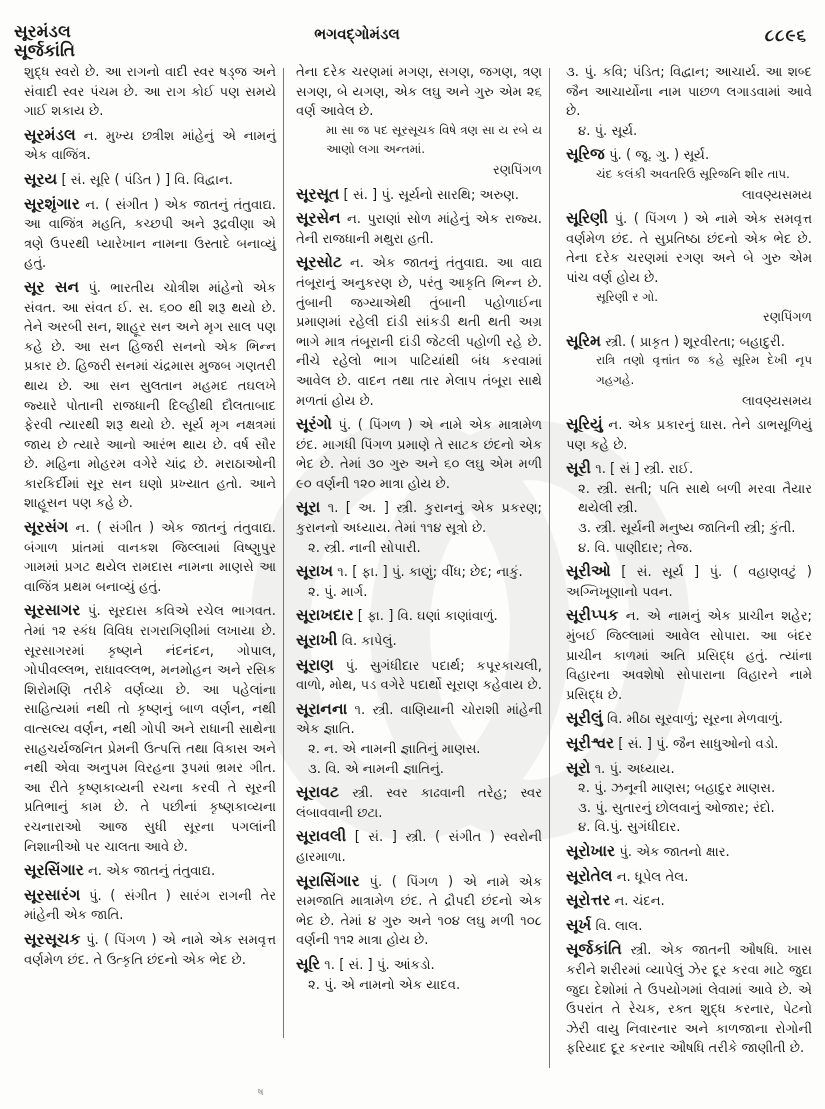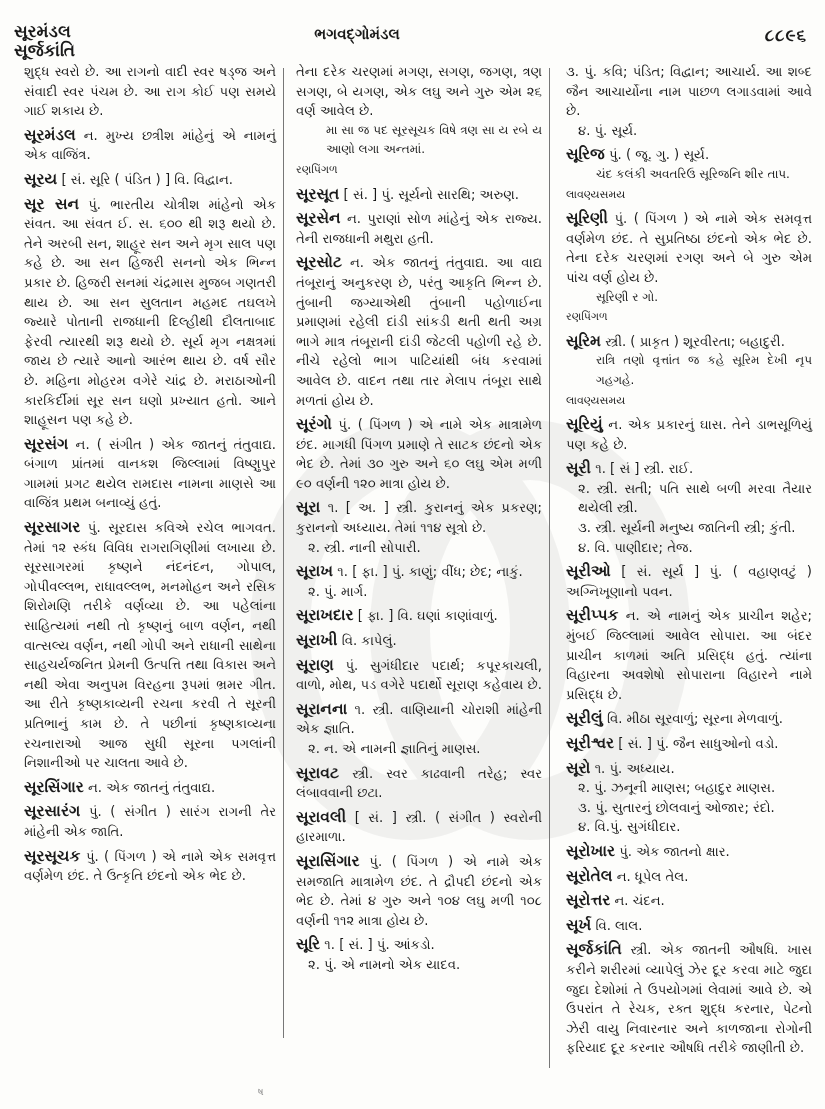--- a/index.html
+++ b/index.html
@@ -16,21 +16,21 @@
   .c1{left:24px;width:252px;}
   .c2{left:296px;width:246px;}
   .c3{left:566px;width:246px;}
   .rule{position:absolute;top:68px;width:1px;background:#777;}
   .r1{left:283px;height:970px;}
   .r2{left:549px;height:1000px;}
   .entry{margin:0 0 5px 0;text-align:justify;}
   .hw{font-weight:bold;font-size:15.5px;}
   .sub{display:block;padding-left:12px;}
   .quote{display:block;padding-left:30px;font-size:12px;}
-  .src{display:block;text-align:left;font-size:11px;}
+  .src{display:block;text-align:right;font-size:13px;}
   .footer-mark{position:absolute;left:258px;top:1086px;font-size:10px;color:#888;}
 </style>
 </head>
 <body>
 
 <div class="watermark">
   <div class="wm-ring" style="left:0;top:60px;width:200px;height:300px;"></div>
   <div class="wm-ring" style="left:120px;top:60px;width:200px;height:300px;"></div>
 </div>
 
@@ -43,39 +43,40 @@
   <div class="pageno">૮૮૯૬</div>
 </div>
 
 <div class="rule r1"></div>
 <div class="rule r2"></div>
 
 <div class="col c1">
     <div class="entry"><span>શુદ્ધ સ્વરો છે. આ રાગનો વાદી સ્વર ષડ્જ અને સંવાદી સ્વર પંચમ છે. આ રાગ કોઈ પણ સમયે ગાઈ શકાય છે.</span></div>
     <div class="entry"><span class="hw">સૂરમંડલ</span> <span>ન. મુખ્ય છત્રીશ માંહેનું એ નામનું એક વાજિંત્ર.</span></div>
     <div class="entry"><span class="hw">સૂરય</span> <span>[ સં. સૂરિ ( પંડિત ) ] વિ. વિદ્વાન.</span></div>
+    <div class="entry"><span class="hw">સૂરશૃંગાર</span> <span>ન. ( સંગીત ) એક જાતનું તંતુવાદ્ય. આ વાજિંત્ર મહતિ, કચ્છપી અને રૂદ્રવીણા એ ત્રણે ઉપરથી પ્યારેખાન નામના ઉસ્તાદે બનાવ્યું હતું.</span></div>
     <div class="entry"><span class="hw">સૂર સન</span> <span>પું. ભારતીય ચોત્રીશ માંહેનો એક સંવત. આ સંવત ઈ. સ. ૬૦૦ થી શરૂ થયો છે. તેને અરબી સન, શાહૂર સન અને મૃગ સાલ પણ કહે છે. આ સન હિજરી સનનો એક ભિન્ન પ્રકાર છે. હિજરી સનમાં ચંદ્રમાસ મુજબ ગણતરી થાય છે. આ સન સુલતાન મહમદ તઘલખે જ્યારે પોતાની રાજધાની દિલ્હીથી દૌલતાબાદ ફેરવી ત્યારથી શરૂ થયો છે. સૂર્ય મૃગ નક્ષત્રમાં જાય છે ત્યારે આનો આરંભ થાય છે. વર્ષ સૌર છે. મહિના મોહરમ વગેરે ચાંદ્ર છે. મરાઠાઓની કારકિર્દીમાં સૂર સન ઘણો પ્રખ્યાત હતો. આને શાહૂસન પણ કહે છે.</span></div>
     <div class="entry"><span class="hw">સૂરસંગ</span> <span>ન. ( સંગીત ) એક જાતનું તંતુવાદ્ય. બંગાળ પ્રાંતમાં વાનકશ જિલ્લામાં વિષ્ણુપુર ગામમાં પ્રગટ થયેલ રામદાસ નામના માણસે આ વાજિંત્ર પ્રથમ બનાવ્યું હતું.</span></div>
     <div class="entry"><span class="hw">સૂરસાગર</span> <span>પું. સૂરદાસ કવિએ રચેલ ભાગવત. તેમાં ૧૨ સ્કંધ વિવિધ રાગરાગિણીમાં લખાયા છે. સૂરસાગરમાં કૃષ્ણને નંદનંદન, ગોપાલ, ગોપીવલ્લભ, રાધાવલ્લભ, મનમોહન અને રસિક શિરોમણિ તરીકે વર્ણવ્યા છે. આ પહેલાંના સાહિત્યમાં નથી તો કૃષ્ણનું બાળ વર્ણન, નથી વાત્સલ્ય વર્ણન, નથી ગોપી અને રાધાની સાથેના સાહચર્યજનિત પ્રેમની ઉત્પત્તિ તથા વિકાસ અને નથી એવા અનુપમ વિરહના રૂપમાં ભ્રમર ગીત. આ રીતે કૃષ્ણકાવ્યની રચના કરવી તે સૂરની પ્રતિભાનું કામ છે. તે પછીનાં કૃષ્ણકાવ્યના રચનારાઓ આજ સુધી સૂરના પગલાંની નિશાનીઓ પર ચાલતા આવે છે.</span></div>
     <div class="entry"><span class="hw">સૂરસિંગાર</span> <span>ન. એક જાતનું તંતુવાદ્ય.</span></div>
     <div class="entry"><span class="hw">સૂરસારંગ</span> <span>પું. ( સંગીત ) સારંગ રાગની તેર માંહેની એક જાતિ.</span></div>
     <div class="entry"><span class="hw">સૂરસૂચક</span> <span>પું. ( પિંગળ ) એ નામે એક સમવૃત્ત વર્ણમેળ છંદ. તે ઉત્કૃતિ છંદનો એક ભેદ છે.</span></div>
   </div>
 <div class="col c2">
     <div class="entry"><span>તેના દરેક ચરણમાં મગણ, સગણ, જગણ, ત્રણ સગણ, બે યગણ, એક લઘુ અને ગુરુ એમ ૨૬ વર્ણ આવેલ છે.</span><span class="quote">મા સા જ પદ સૂરસૂચક વિષે ત્રણ સા ય રબે ય આણો લગા અન્તમાં.</span><span class="src">રણપિંગળ</span></div>
     <div class="entry"><span class="hw">સૂરસૂત</span> <span>[ સં. ] પું. સૂર્યનો સારથિ; અરુણ.</span></div>
     <div class="entry"><span class="hw">સૂરસેન</span> <span>ન. પુરાણાં સોળ માંહેનું એક રાજ્ય. તેની રાજધાની મથુરા હતી.</span></div>
     <div class="entry"><span class="hw">સૂરસોટ</span> <span>ન. એક જાતનું તંતુવાદ્ય. આ વાદ્ય તંબૂરાનું અનુકરણ છે, પરંતુ આકૃતિ ભિન્ન છે. તુંબાની જગ્યાએથી તુંબાની પહોળાઈના પ્રમાણમાં રહેલી દાંડી સાંકડી થતી થતી અગ્ર ભાગે માત્ર તંબૂરાની દાંડી જેટલી પહોળી રહે છે. નીચે રહેલો ભાગ પાટિયાંથી બંધ કરવામાં આવેલ છે. વાદન તથા તાર મેલાપ તંબૂરા સાથે મળતાં હોય છે.</span></div>
     <div class="entry"><span class="hw">સૂરંગો</span> <span>પું. ( પિંગળ ) એ નામે એક માત્રામેળ છંદ. માગધી પિંગળ પ્રમાણે તે સાટક છંદનો એક ભેદ છે. તેમાં ૩૦ ગુરુ અને ૬૦ લઘુ એમ મળી ૯૦ વર્ણની ૧૨૦ માત્રા હોય છે.</span></div>
     <div class="entry"><span class="hw">સૂરા</span> <span>૧. [ અ. ] સ્ત્રી. કુરાનનું એક પ્રકરણ; કુરાનનો અધ્યાય. તેમાં ૧૧૪ સૂત્રો છે.</span><span class="sub">૨. સ્ત્રી. નાની સોપારી.</span></div>
     <div class="entry"><span class="hw">સૂરાખ</span> <span>૧. [ ફા. ] પું. કાણું; વીંધ; છેદ; નાકું.</span><span class="sub">૨. પું. માર્ગ.</span></div>
     <div class="entry"><span class="hw">સૂરાખદાર</span> <span>[ ફા. ] વિ. ઘણાં કાણાંવાળું.</span></div>
     <div class="entry"><span class="hw">સૂરાખી</span> <span>વિ. કાપેલું.</span></div>
     <div class="entry"><span class="hw">સૂરાણ</span> <span>પું. સુગંધીદાર પદાર્થ; કપૂરકાચલી, વાળો, મોથ, પડ વગેરે પદાર્થો સૂરાણ કહેવાય છે.</span></div>
-    <div class="entry"><span class="hw">સૂરાનના</span> <span>૧. સ્ત્રી. વાણિયાની ચોરાશી માંહેની એક જ્ઞાતિ.</span><span class="sub">૨. ન. એ નામની જ્ઞાતિનું માણસ.</span></div>
+    <div class="entry"><span class="hw">સૂરાનના</span> <span>૧. સ્ત્રી. વાણિયાની ચોરાશી માંહેની એક જ્ઞાતિ.</span><span class="sub">૨. ન. એ નામની જ્ઞાતિનું માણસ.</span><span class="sub">૩. વિ. એ નામની જ્ઞાતિનું.</span></div>
     <div class="entry"><span class="hw">સૂરાવટ</span> <span>સ્ત્રી. સ્વર કાઢવાની તરેહ; સ્વર લંબાવવાની છટા.</span></div>
     <div class="entry"><span class="hw">સૂરાવલી</span> <span>[ સં. ] સ્ત્રી. ( સંગીત ) સ્વરોની હારમાળા.</span></div>
     <div class="entry"><span class="hw">સૂરાસિંગાર</span> <span>પું. ( પિંગળ ) એ નામે એક સમજાતિ માત્રામેળ છંદ. તે દ્રૌપદી છંદનો એક ભેદ છે. તેમાં ૪ ગુરુ અને ૧૦૪ લઘુ મળી ૧૦૮ વર્ણની ૧૧૨ માત્રા હોય છે.</span></div>
     <div class="entry"><span class="hw">સૂરિ</span> <span>૧. [ સં. ] પું. આંકડો.</span><span class="sub">૨. પું. એ નામનો એક યાદવ.</span></div>
   </div>
 <div class="col c3">
     <div class="entry"><span>૩. પું. કવિ; પંડિત; વિદ્વાન; આચાર્ય. આ શબ્દ જૈન આચાર્યોના નામ પાછળ લગાડવામાં આવે છે.</span><span class="sub">૪. પું. સૂર્ય.</span></div>
     <div class="entry"><span class="hw">સૂરિજ</span> <span>પું. ( જૂ. ગુ. ) સૂર્ય.</span><span class="quote">ચંદ કલંકી અવતરિઉ સૂરિજનિ શીર તાપ.</span><span class="src">લાવણ્યસમય</span></div>
     <div class="entry"><span class="hw">સૂરિણી</span> <span>પું. ( પિંગળ ) એ નામે એક સમવૃત્ત વર્ણમેળ છંદ. તે સુપ્રતિષ્ઠા છંદનો એક ભેદ છે. તેના દરેક ચરણમાં રગણ અને બે ગુરુ એમ પાંચ વર્ણ હોય છે.</span><span class="quote">સૂરિણી ર ગો.</span><span class="src">રણપિંગળ</span></div>
     <div class="entry"><span class="hw">સૂરિમ</span> <span>સ્ત્રી. ( પ્રાકૃત ) શૂરવીરતા; બહાદુરી.</span><span class="quote">રાત્રિ તણો વૃત્તાંત જ કહે સૂરિમ દેખી નૃપ ગહગહે.</span><span class="src">લાવણ્યસમય</span></div>

